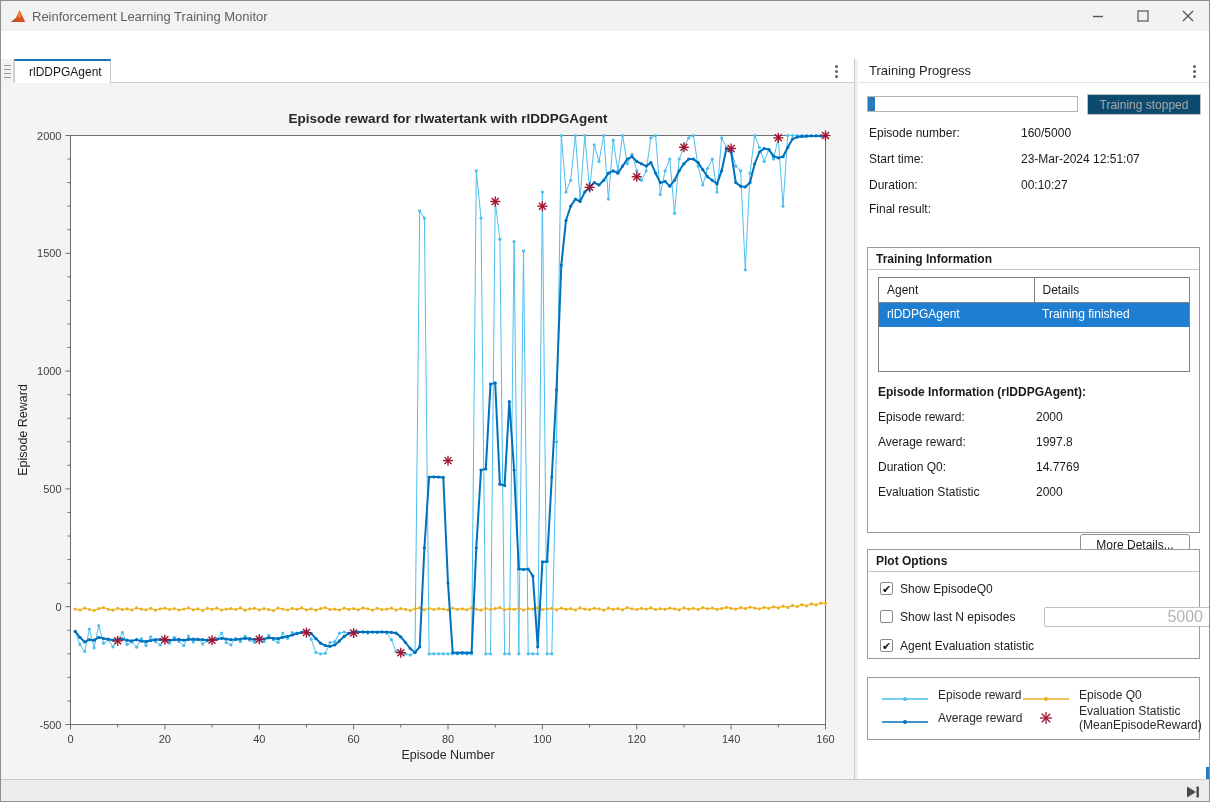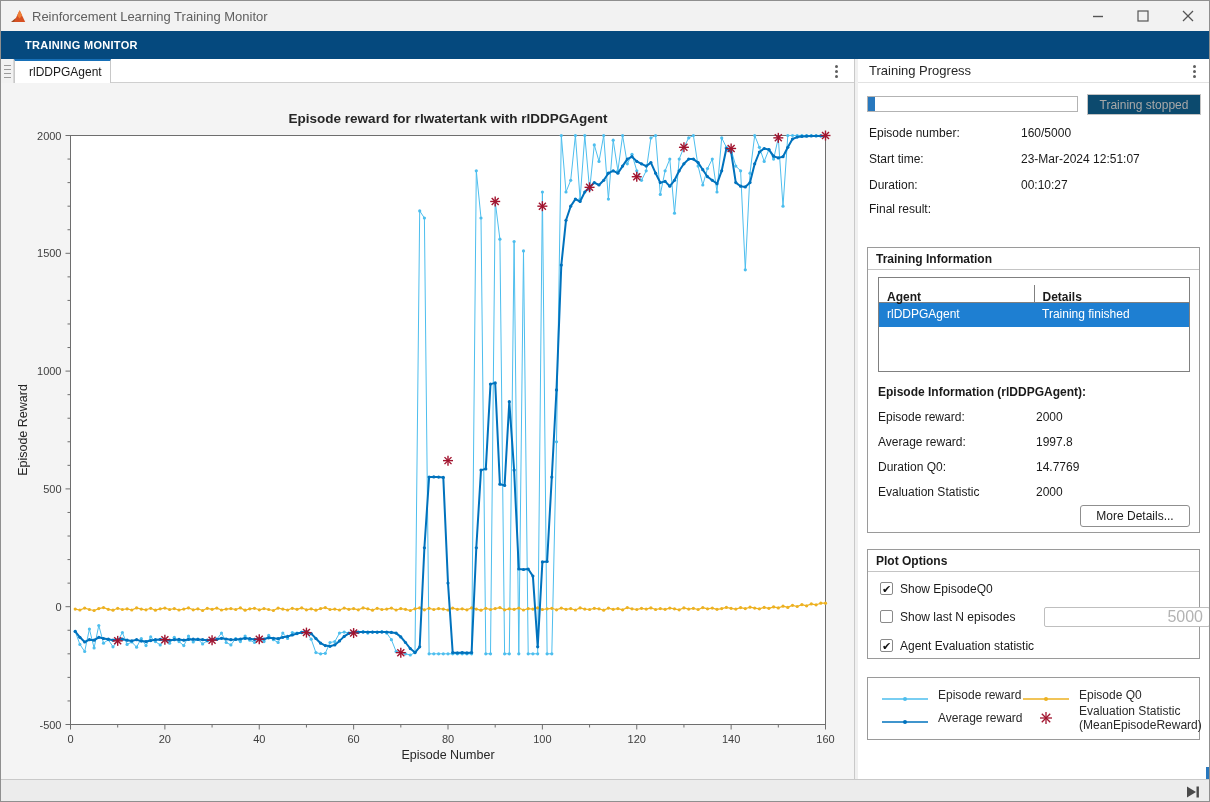--- a/index.html
+++ b/index.html
@@ -56,26 +56,26 @@
   .progress-fill { height:100%; background:#2878be; width:0; }
   .btn-disabled { position:absolute; left:229px; top:11px; width:114px; height:21px;
                   background:#0c4a6e; border:1px solid #c3c3c3; border-radius:0;
                   font-size:12px; color:#a8a8a8; display:flex; align-items:center; justify-content:center; }
   .panel { position:absolute; left:9px; background:#ffffff; border:1px solid #9a9a9a; }
   .panel .ptitle { position:absolute; left:8px; top:4px; font-size:12px; font-weight:bold; color:#1a1a1a; }
   .panel .psep { position:absolute; left:0; top:21px; width:100%; height:1px; background:#c4c4c4; }
   .ti-table { position:absolute; left:10px; top:29px; width:312px; height:95px;
               border:1px solid #808080; }
   .ti-thead { display:flex; height:25px; border-bottom:1px solid #808080; }
-  .ti-th { flex:1; font-size:12px; font-weight:bold; color:#1a1a1a; padding:5px 0 0 8px;margin-top:7px; }
+  .ti-th { flex:1; font-size:12px; font-weight:normal; color:#1a1a1a; padding:5px 0 0 8px; }
   .ti-th + .ti-th { border-left:1px solid #808080; }
   .ti-row { display:flex; height:24px; background:#1e7fd2; }
   .ti-td { flex:1; font-size:12px; color:#ffffff; padding:4px 0 0 8px; }
   .btn { position:absolute; background:#ffffff; border:1px solid #8f8f8f; border-radius:3px;
-         font-size:12px; color:#1a1a1a; display:flex; align-items:center; justify-content:center; }
+         font-size:12px; color:#1a1a1a; display:flex; align-items:center; justify-content:center;margin-top:29px; }
   .cbrow { position:absolute; left:12px; height:16px; }
   .cbox { position:absolute; left:0; top:1px; width:13px; height:13px; background:#ffffff;
           border:1px solid #8a8a8a; border-radius:2px; font-size:11px; line-height:12px;
           text-align:center; color:#111111; }
   .cblabel { position:absolute; left:20px; top:1px; font-size:12px; color:#1a1a1a; white-space:nowrap; }
   .nfield { position:absolute; left:164px; top:-2px; width:166px; height:20px; border:1px solid #bfbfbf;
             background:#ffffff; font-size:16px; color:#b3b3b3; text-align:right; padding:0 6px;
             font-family:"Liberation Sans", sans-serif; border-radius:2px; }
   .legend-item { position:absolute; }
   .legend-item .mk { position:absolute; left:0; top:2px; }
@@ -114,23 +114,20 @@
         </svg>
     </div>
     <div class="winbtn" style="left:1164px">
       <svg width="12" height="12" viewBox="0 0 12 12">
           <line x1="1" y1="1" x2="11" y2="11" stroke="#555" stroke-width="1.3"></line>
           <line x1="11" y1="1" x2="1" y2="11" stroke="#555" stroke-width="1.3"></line>
         </svg>
     </div>
   </div>
 
-  <div class="ribbon">
-    <span class="rlabel">TRAINING MONITOR</span>
-  </div>
 
   <div class="tabstrip">
     <div class="grip">
       <i style="top:6px"></i>
         <i style="top:10px"></i>
         <i style="top:14px"></i>
         <i style="top:18px"></i>
     </div>
     <div class="tab-active">
       <span>rlDDPGAgent</span>

